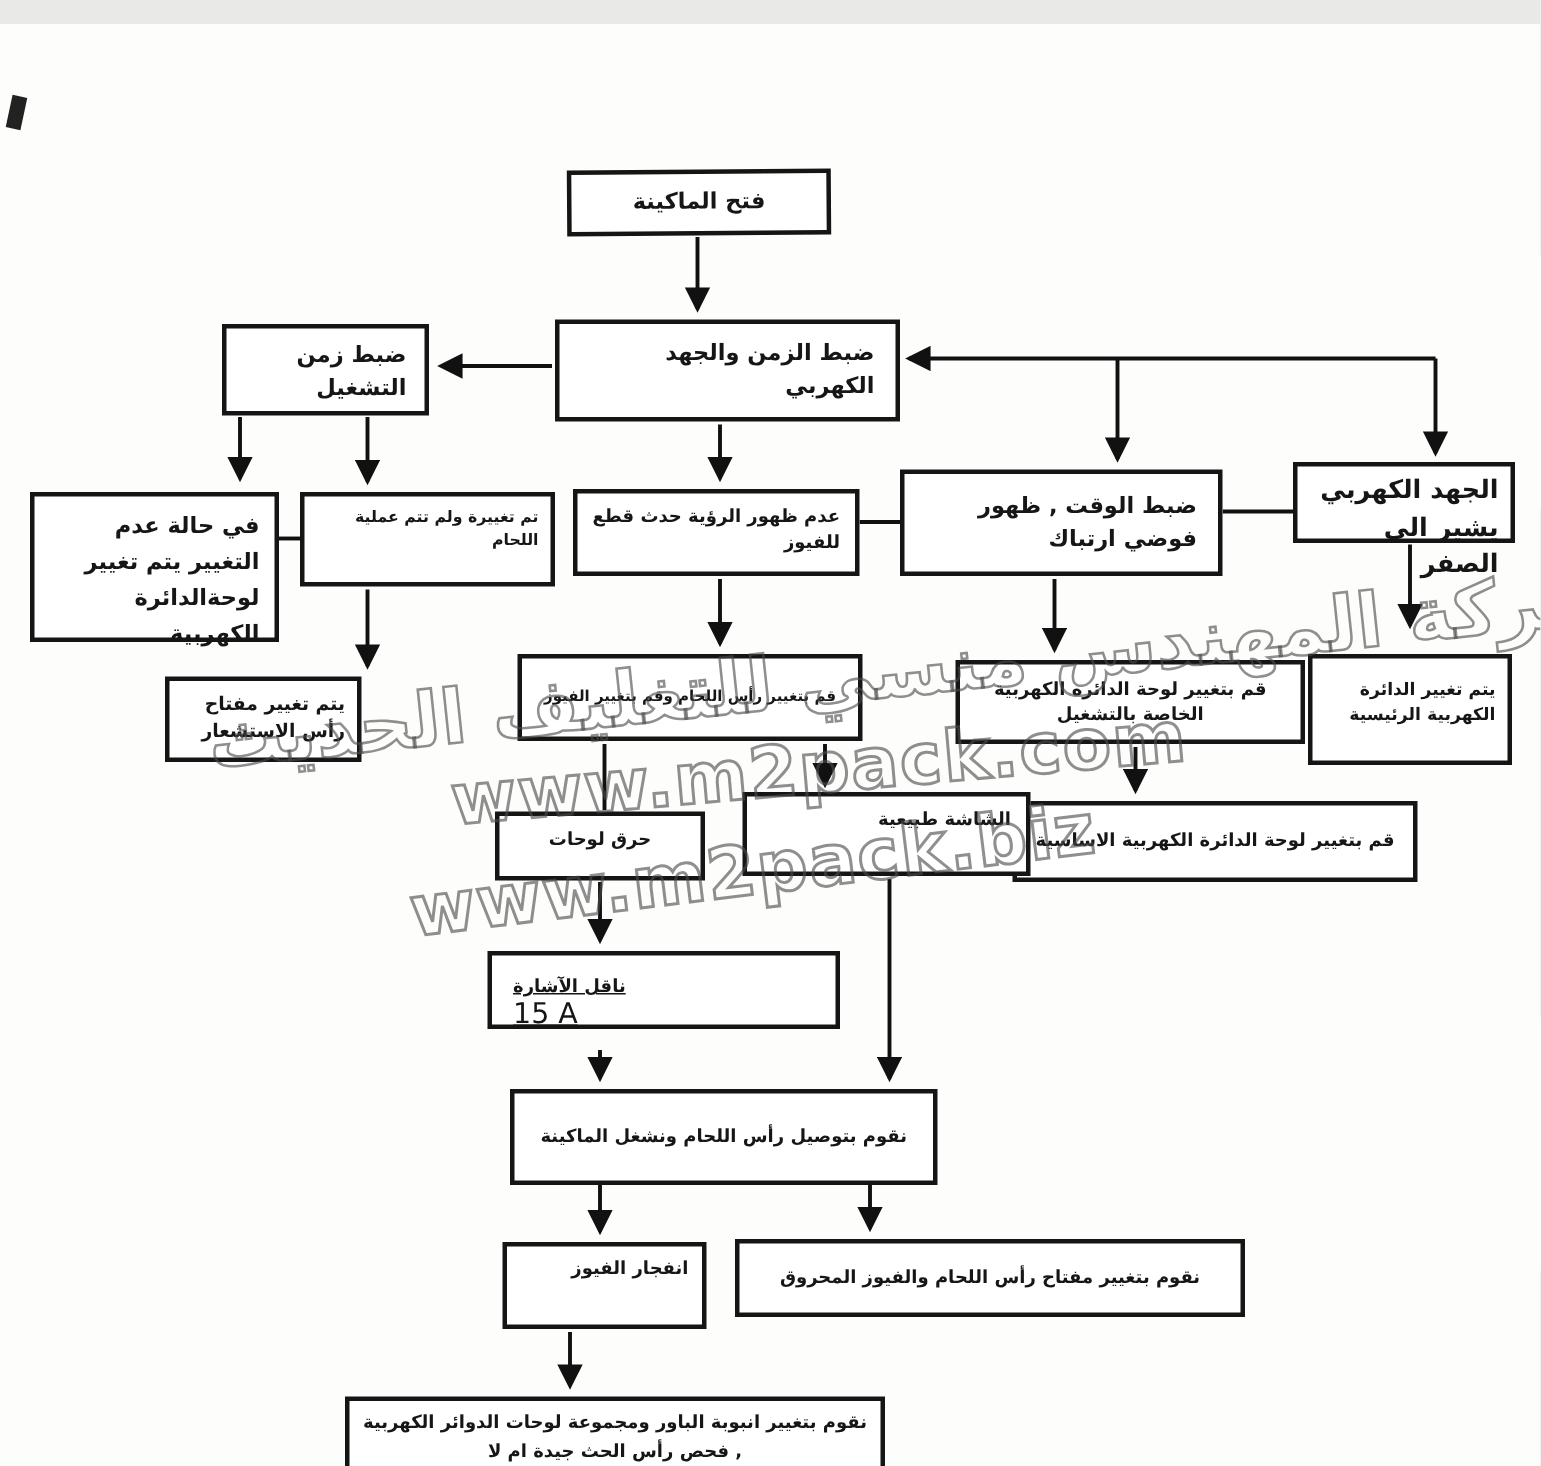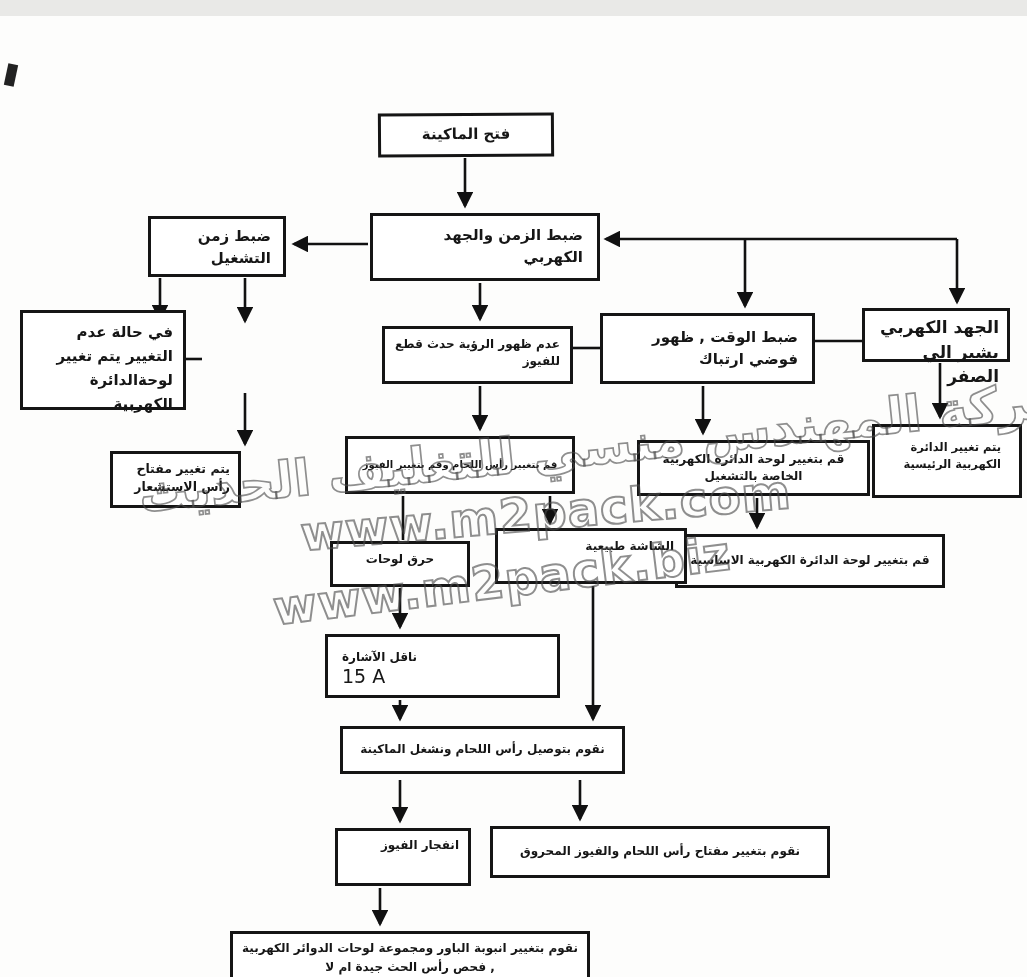--- a/index.html
+++ b/index.html
@@ -10,35 +10,35 @@
   .node{
     position:absolute;background:#fff;border:3px solid #151515;
     box-sizing:border-box;color:#161616;font-weight:700;direction:rtl;
     padding:5px 9px;line-height:1.45;z-index:2;
   }
   .ctr{display:flex;align-items:center;justify-content:center;text-align:center;}
   .rt{text-align:right;}
   .n-open-machine{left:378px;top:97px;width:176px;height:44px;font-size:15px;transform:rotate(-.4deg);}
   .n-set-time-voltage{left:370px;top:197px;width:230px;height:68px;font-size:15px;padding:9px 14px;}
   .n-set-operating-time{left:148px;top:200px;width:138px;height:61px;font-size:15px;padding:7px 12px;}
-  .n-no-change{left:20px;top:294px;width:166px;height:100px;font-size:15px;line-height:1.6;padding:7px 10px;}
+  .n-no-change{left:20px;top:312px;width:166px;height:100px;font-size:15px;line-height:1.6;padding:7px 10px;}
   .n-changed-no-weld{left:200px;top:312px;width:170px;height:63px;font-size:10.5px;padding:7px 8px;}
   .n-no-vision{left:382px;top:310px;width:191px;height:58px;font-size:12px;padding:7px 10px;}
   .n-time-chaos{left:600px;top:297px;width:215px;height:71px;font-size:15px;padding:11px 14px;}
   .n-voltage-zero{left:862px;top:292px;width:148px;height:54px;font-size:17px;padding:4px 8px;}
   .n-sensor-switch{left:110px;top:435px;width:131px;height:57px;font-size:12.5px;padding:6px 8px;}
   .n-weld-head-fuse{left:345px;top:420px;width:230px;height:58px;font-size:10px;}
   .n-operating-board{left:637px;top:424px;width:233px;height:56px;font-size:12px;text-align:center;padding:8px 6px;}
-  .n-main-circuit{left:872px;top:408px;width:150px;height:74px;font-size:11.5px;padding:12px 18px;}
+  .n-main-circuit{left:872px;top:420px;width:136px;height:74px;font-size:11.5px;padding:12px 8px;}
   .n-basic-board{left:675px;top:518px;width:270px;height:54px;font-size:12px;}
   .n-fuse-burn{left:330px;top:525px;width:140px;height:46px;font-size:12px;text-align:center;padding-top:7px;}
   .n-screen-normal{left:495px;top:512px;width:192px;height:56px;font-size:12px;padding:7px 10px;}
-  .n-signal-carrier{left:325px;top:618px;width:235px;height:64px;font-size:12px;text-align:left;padding:12px 10px 4px 14px;}
+  .n-signal-carrier{left:325px;top:618px;width:235px;height:52px;font-size:12px;text-align:left;padding:12px 10px 4px 14px;text-decoration:underline;}
   .n-signal-carrier .amp{font-size:19px;font-weight:400;direction:ltr;text-align:left;line-height:1.1;}
-  .n-connect-weld{left:340px;top:710px;width:285px;height:48px;font-size:12px;}
+  .n-connect-weld{left:340px;top:710px;width:285px;height:64px;font-size:12px;}
   .n-fuse-explosion{left:335px;top:812px;width:136px;height:58px;font-size:12px;padding:6px 9px;}
   .n-change-switch-fuse{left:490px;top:810px;width:340px;height:52px;font-size:12px;}
   .n-power-tube{left:230px;top:915px;width:360px;height:52px;font-size:12px;text-align:center;padding:5px 8px;line-height:1.55;}
   #wires{position:absolute;left:0;top:0;z-index:1;}
   .watermark{
     position:absolute;z-index:3;pointer-events:none;font-weight:700;
     color:transparent;-webkit-text-stroke:2px rgba(75,75,75,.62);
     white-space:nowrap;text-align:center;line-height:1;
   }
   .wm-company{left:140px;top:405px;width:940px;font-size:50px;direction:rtl;transform:rotate(-6deg);-webkit-text-stroke-width:1.7px;}
@@ -96,20 +96,23 @@
   </div>
 
   <div class="node rt n-set-operating-time">
     <span>ضبط زمن التشغيل</span>
   </div>
 
   <div class="node rt n-no-change">
     <span>في حالة عدم التغيير يتم تغيير لوحةالدائرة الكهربية</span>
   </div>
 
+  <div class="node rt n-changed-no-weld">
+    <span>تم تغييرة ولم تتم عملية اللحام</span>
+  </div>
 
   <div class="node rt n-no-vision">
     <span>عدم ظهور الرؤية حدث قطع للفيوز</span>
   </div>
 
   <div class="node rt n-time-chaos">
     <span>ضبط  الوقت ,  ظهور فوضي ارتباك</span>
   </div>
 
   <div class="node rt n-voltage-zero">

